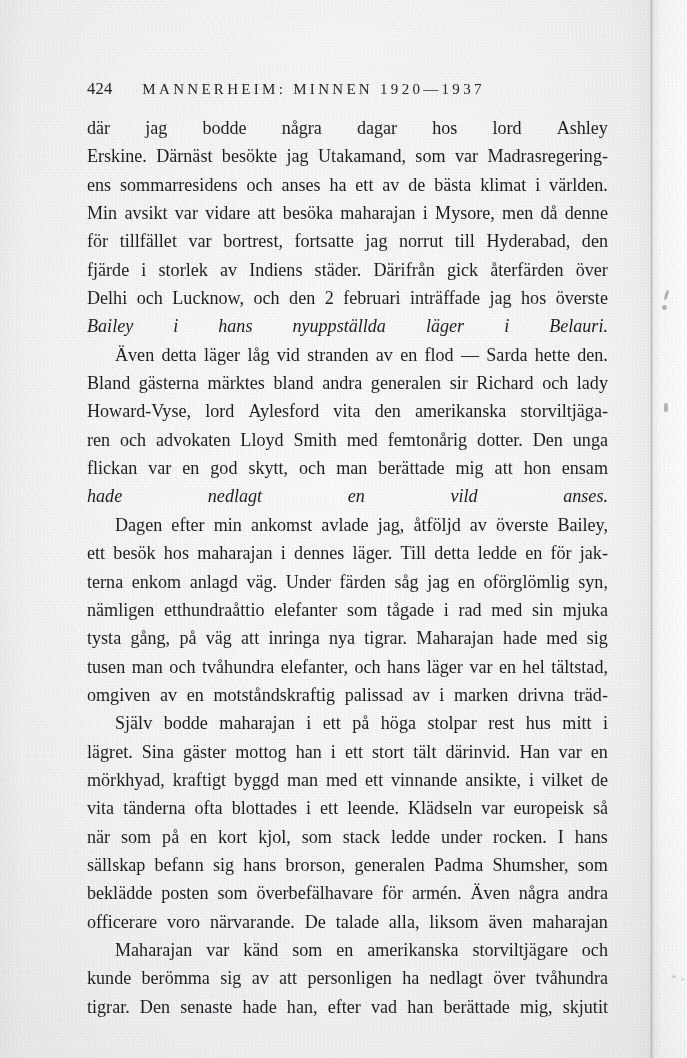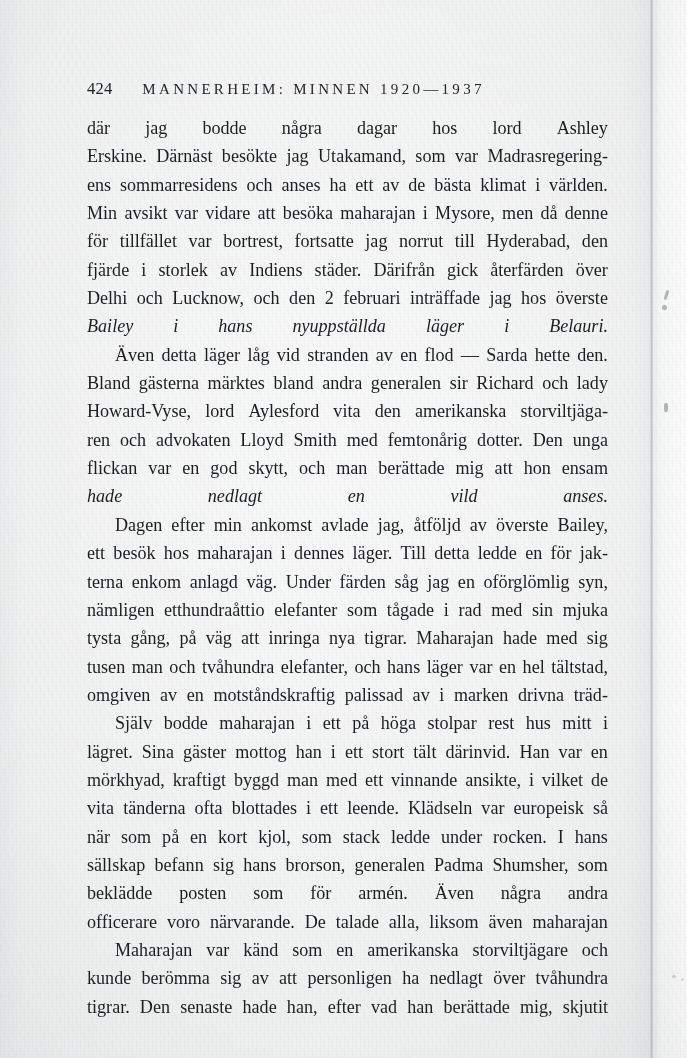--- a/index.html
+++ b/index.html
@@ -193,21 +193,21 @@
         <div class="ln just"><span class="w">nämligen</span><span class="w">etthundraåttio</span><span class="w">elefanter</span><span class="w">som</span><span class="w">tågade</span><span class="w">i</span><span class="w">rad</span><span class="w">med</span><span class="w">sin</span><span class="w">mjuka</span></div>
         <div class="ln just"><span class="w">tysta</span><span class="w">gång,</span><span class="w">på</span><span class="w">väg</span><span class="w">att</span><span class="w">inringa</span><span class="w">nya</span><span class="w">tigrar.</span><span class="w">Maharajan</span><span class="w">hade</span><span class="w">med</span><span class="w">sig</span></div>
         <div class="ln just"><span class="w">tusen</span><span class="w">man</span><span class="w">och</span><span class="w">tvåhundra</span><span class="w">elefanter,</span><span class="w">och</span><span class="w">hans</span><span class="w">läger</span><span class="w">var</span><span class="w">en</span><span class="w">hel</span><span class="w">tältstad,</span></div>
         <div class="ln just"><span class="w">omgiven</span><span class="w">av</span><span class="w">en</span><span class="w">motståndskraftig</span><span class="w">palissad</span><span class="w">av</span><span class="w">i</span><span class="w">marken</span><span class="w">drivna</span><span class="w">träd-</span></div>
         <div class="ln just indent"><span class="w">Själv</span><span class="w">bodde</span><span class="w">maharajan</span><span class="w">i</span><span class="w">ett</span><span class="w">på</span><span class="w">höga</span><span class="w">stolpar</span><span class="w">rest</span><span class="w">hus</span><span class="w">mitt</span><span class="w">i</span></div>
         <div class="ln just"><span class="w">lägret.</span><span class="w">Sina</span><span class="w">gäster</span><span class="w">mottog</span><span class="w">han</span><span class="w">i</span><span class="w">ett</span><span class="w">stort</span><span class="w">tält</span><span class="w">därinvid.</span><span class="w">Han</span><span class="w">var</span><span class="w">en</span></div>
         <div class="ln just"><span class="w">mörkhyad,</span><span class="w">kraftigt</span><span class="w">byggd</span><span class="w">man</span><span class="w">med</span><span class="w">ett</span><span class="w">vinnande</span><span class="w">ansikte,</span><span class="w">i</span><span class="w">vilket</span><span class="w">de</span></div>
         <div class="ln just"><span class="w">vita</span><span class="w">tänderna</span><span class="w">ofta</span><span class="w">blottades</span><span class="w">i</span><span class="w">ett</span><span class="w">leende.</span><span class="w">Klädseln</span><span class="w">var</span><span class="w">europeisk</span><span class="w">så</span></div>
         <div class="ln just"><span class="w">när</span><span class="w">som</span><span class="w">på</span><span class="w">en</span><span class="w">kort</span><span class="w">kjol,</span><span class="w">som</span><span class="w">stack</span><span class="w">ledde</span><span class="w">under</span><span class="w">rocken.</span><span class="w">I</span><span class="w">hans</span></div>
         <div class="ln just"><span class="w">sällskap</span><span class="w">befann</span><span class="w">sig</span><span class="w">hans</span><span class="w">brorson,</span><span class="w">generalen</span><span class="w">Padma</span><span class="w">Shumsher,</span><span class="w">som</span></div>
-        <div class="ln just"><span class="w">beklädde</span><span class="w">posten</span><span class="w">som</span><span class="w">för</span><span class="w">armén.</span><span class="w">Även</span><span class="w">några</span><span class="w">andra</span></div>
+        <div class="ln just"><span class="w">beklädde</span><span class="w">posten</span><span class="w">som</span><span class="w">överbefälhavare</span><span class="w">för</span><span class="w">armén.</span><span class="w">Även</span><span class="w">några</span><span class="w">andra</span></div>
         <div class="ln just"><span class="w">officerare</span><span class="w">voro</span><span class="w">närvarande.</span><span class="w">De</span><span class="w">talade</span><span class="w">alla,</span><span class="w">liksom</span><span class="w">även</span><span class="w">maharajan</span></div>
         <div class="ln just indent"><span class="w">Maharajan</span><span class="w">var</span><span class="w">känd</span><span class="w">som</span><span class="w">en</span><span class="w">amerikanska</span><span class="w">storviltjägare</span><span class="w">och</span></div>
         <div class="ln just"><span class="w">kunde</span><span class="w">berömma</span><span class="w">sig</span><span class="w">av</span><span class="w">att</span><span class="w">personligen</span><span class="w">ha</span><span class="w">nedlagt</span><span class="w">över</span><span class="w">tvåhundra</span></div>
         <div class="ln just"><span class="w">tigrar.</span><span class="w">Den</span><span class="w">senaste</span><span class="w">hade</span><span class="w">han,</span><span class="w">efter</span><span class="w">vad</span><span class="w">han</span><span class="w">berättade</span><span class="w">mig,</span><span class="w">skjutit</span></div>
       </div>
 
   </div>
 </div>
 
 </body></html>

